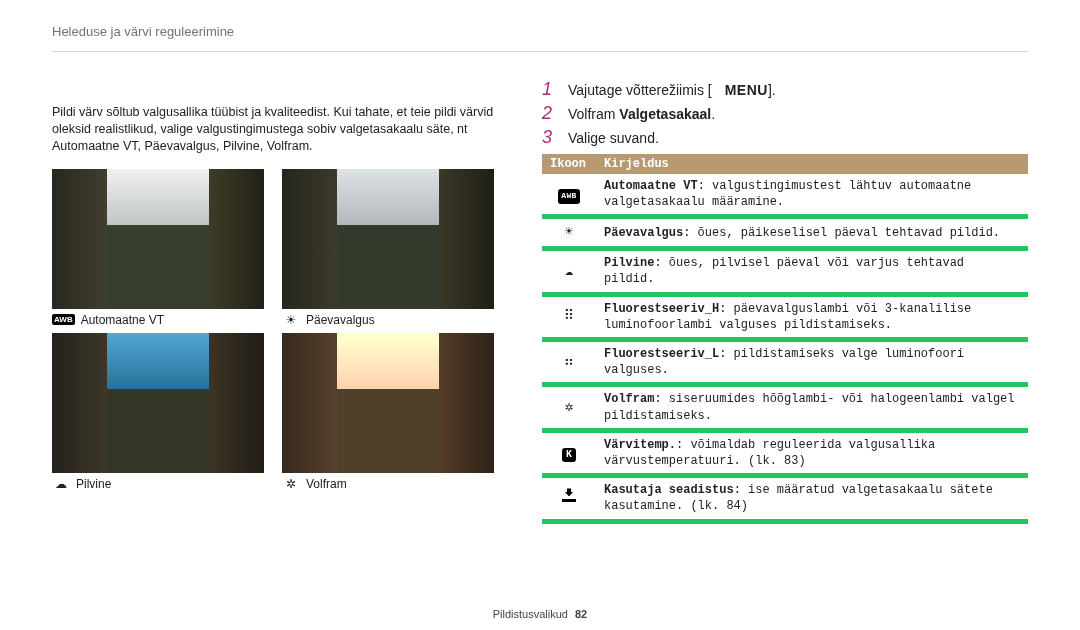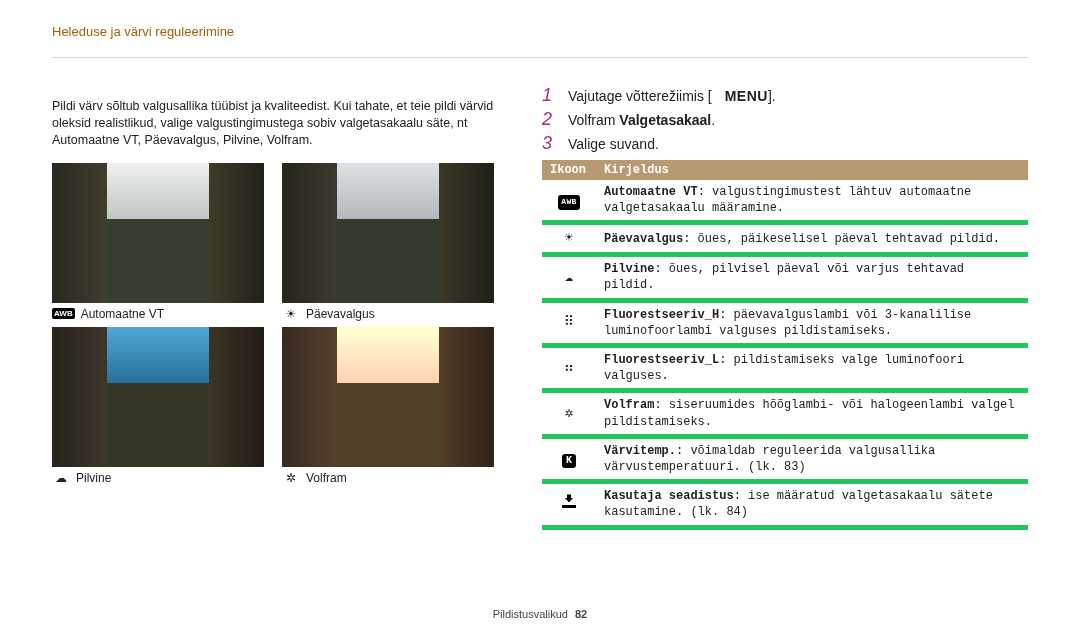--- a/index.html
+++ b/index.html
@@ -7,22 +7,22 @@
     font-family: "Segoe UI", Arial, sans-serif;
     color: #222;
     width: 1080px;
     height: 630px;
     background: #fff;
     position: relative;
     padding: 24px 52px 0 52px;
   }
   .crumb {
     font-size: 13px;
-    color: #a16207;
-    padding-bottom: 18px;
+    color: #737373;
+    padding-bottom: 12px;
     border-bottom: 1px solid #d9d9d9;
     margin-bottom: 28px;
   }
   .columns { display: flex; gap: 48px; }
   .col-left { flex: 0 0 440px; }
   .col-right { flex: 1; }
   .section-title {
     color: #1d6fb8;
     font-size: 19px;
     font-weight: 600;
@@ -31,21 +31,21 @@
   .modes {
     font-family: "Segoe UI", Arial, sans-serif;
     font-size: 17px;
     font-weight: 600;
     letter-spacing: 6px;
     color: #555;
     margin-left: 14px;
   }
   .intro {
     font-size: 12.5px;
-    margin-top: 12px;
+    margin-top: 24px;
     line-height: 1.35;
     color: #222;
   }
   .thumb-grid {
     display: grid;
     grid-template-columns: 1fr 1fr;
     gap: 6px 18px;
     margin-top: 14px;
   }
   .thumb {

